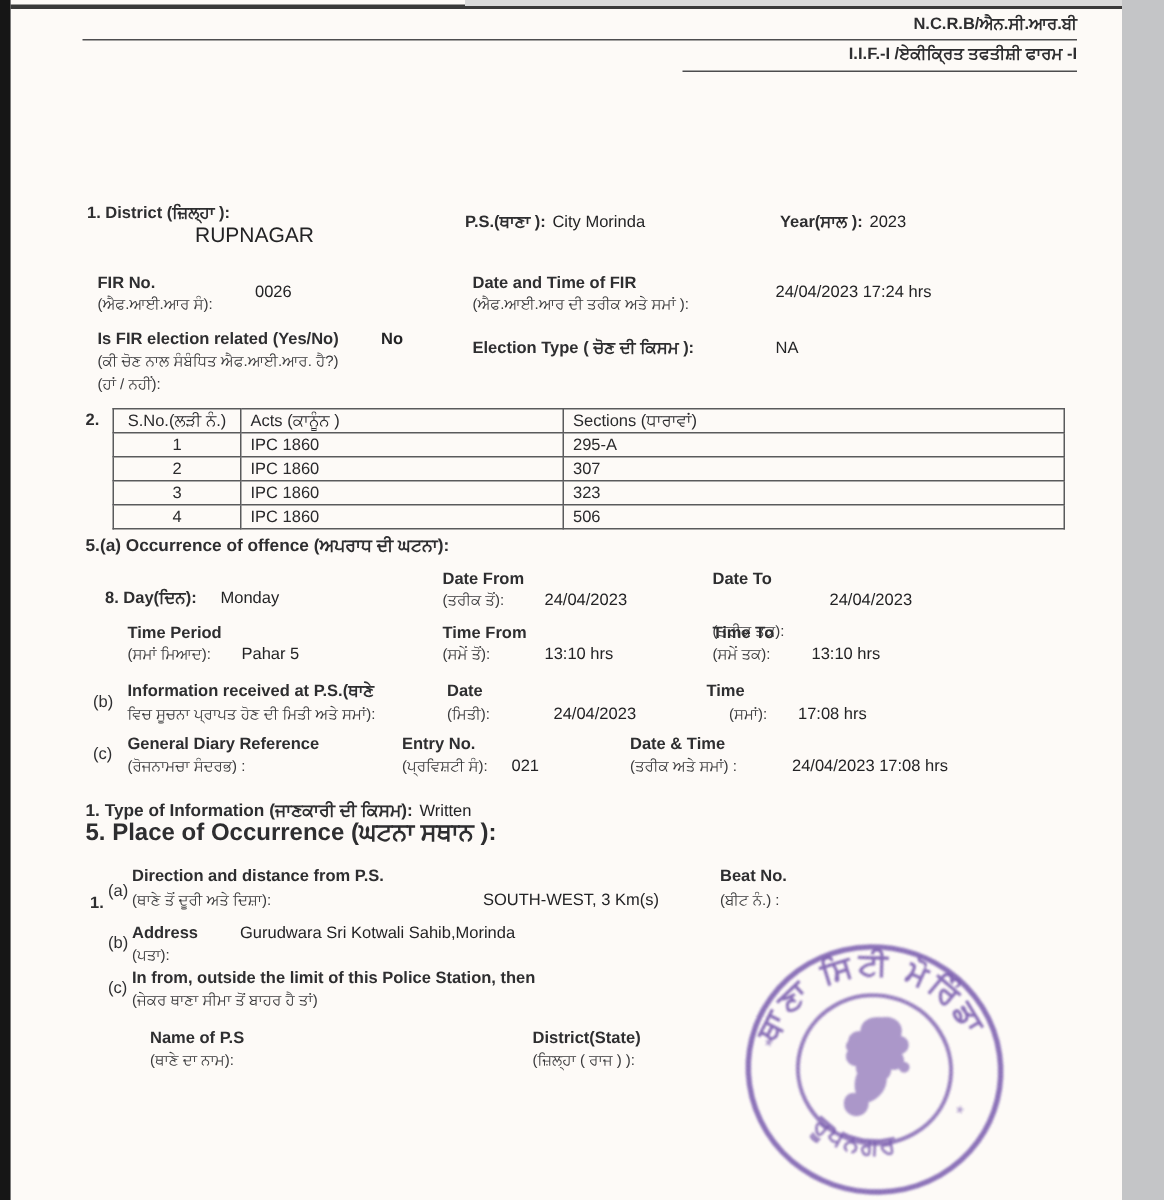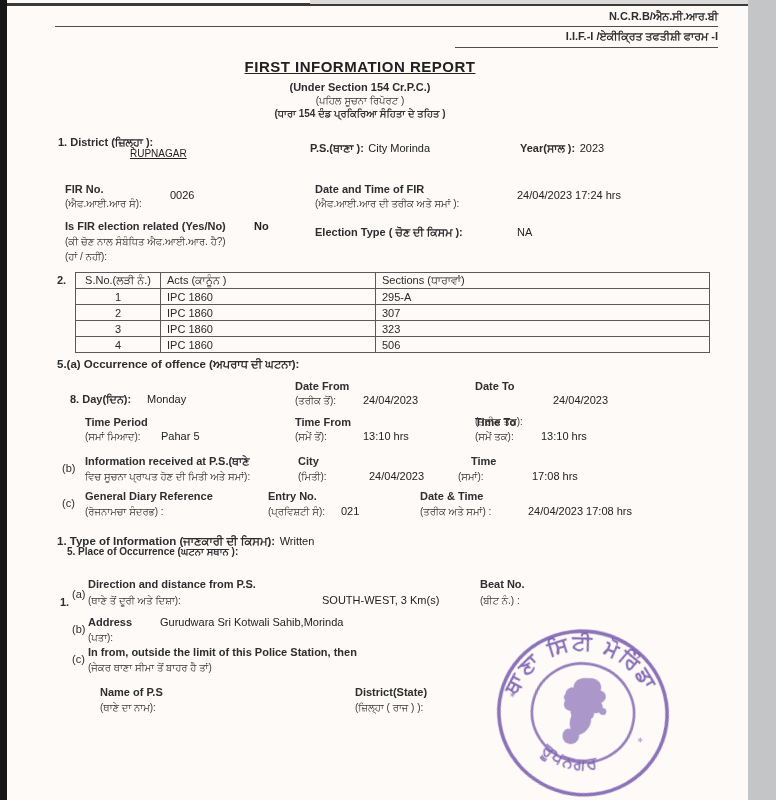--- a/index.html
+++ b/index.html
@@ -17,21 +17,21 @@
     background:#fdfaf7;
   }
   .edge-left   { position:absolute; left:0; top:0; width:7px; height:800px; background:#161616; }
   .edge-top    { position:absolute; left:7px; top:3px; width:741px; height:3px; background:#3a3a3a; }
   .notch-top   { position:absolute; left:310px; top:0; width:438px; height:4px; background:#dadada; }
   .abs { position:absolute; white-space:nowrap; }
   .b  { font-weight:bold; }
   .en  { font-size:11px; color:#2e2e30; }
   .pa  { font-size:10px; color:#3a3a3c; }
   .val { font-size:11px; color:#232325; }
-  .sm  { font-size:10px;text-decoration:underline; }
+  .sm  { font-size:14px; }
   .rule { position:absolute; height:1px; background:#4d4d4f; }
   .title-wrap { position:absolute; left:153px; top:58px; width:400px; text-align:center; }
   .title-main {
     font-size:15px; font-weight:bold; letter-spacing:0.5px;
     text-decoration:underline; color:#212123; display:inline-block;
   }
   .title-sub1 { font-size:11px; font-weight:bold; margin-top:5px; color:#2d2d2f; }
   .title-sub2 { font-size:10px; margin-top:2px; color:#38383a; }
   .title-sub3 { font-size:10px; font-weight:bold; margin-top:1px; color:#333335; }
   table.acts {
@@ -52,26 +52,20 @@
 </head>
 <body>
 
 <div class="page">
 
   <div class="rule" style="left:48px; top:26px; width:663px;"></div>
   <div class="abs en b" style="left:355px; top:30px; width:356px; text-align:right;">I.I.F.-I /ਏਕੀਕ੍ਰਿਤ ਤਫਤੀਸ਼ੀ ਫਾਰਮ -I</div>
   <div class="abs en b" style="left:355px; top:10px; width:356px; text-align:right;">N.C.R.B/ਐਨ.ਸੀ.ਆਰ.ਬੀ</div>
   <div class="rule" style="left:448px; top:47px; width:263px;"></div>
 
-  <div class="title-wrap">
-    <div class="title-main">FIRST INFORMATION REPORT</div>
-    <div class="title-sub1">(Under Section 154 Cr.P.C.)</div>
-    <div class="title-sub2">(ਪਹਿਲ ਸੂਚਨਾ ਰਿਪੋਰਟ )</div>
-    <div class="title-sub3">(ਧਾਰਾ 154 ਦੰਡ ਪ੍ਰਕਿਰਿਆ ਸੰਹਿਤਾ ਦੇ ਤਹਿਤ )</div>
-  </div>
 
   <div class="abs en b" style="left:51px; top:136px;">1. District (ਜ਼ਿਲ੍ਹਾ ):</div>
   <div class="abs val sm" style="left:123px; top:148px;">RUPNAGAR</div>
   <div class="abs" style="left:303px; top:138px;">
     <span class="en b">P.S.(ਥਾਣਾ ):</span>
     <span class="val">City Morinda</span>
   </div>
   <div class="abs" style="left:513px; top:138px;">
     <span class="en b">Year(ਸਾਲ ):</span>
     <span class="val">2023</span>
@@ -140,42 +134,42 @@
   <div class="abs en b" style="left:288px; top:416px;">Time From</div>
   <div class="abs pa" style="left:288px; top:431px;">(ਸਮੇਂ ਤੋਂ):</div>
   <div class="abs val" style="left:356px; top:430px;">13:10  hrs</div>
   <div class="abs en b" style="left:468px; top:416px;">Time To</div>
   <div class="abs pa" style="left:468px; top:431px;">(ਸਮੇਂ ਤਕ):</div>
   <div class="abs val" style="left:534px; top:430px;">13:10  hrs</div>
 
   <div class="abs en" style="left:55px; top:462px;">(b)</div>
   <div class="abs en b" style="left:78px; top:455px;text-align:center;">Information received at P.S.(ਥਾਣੇ</div>
   <div class="abs pa" style="left:78px; top:471px;">ਵਿਚ ਸੂਚਨਾ ਪ੍ਰਾਪਤ ਹੋਣ ਦੀ ਮਿਤੀ ਅਤੇ ਸਮਾਂ):</div>
-  <div class="abs en b" style="left:291px; top:455px;">City</div>
+  <div class="abs en b" style="left:291px; top:455px;">Date</div>
   <div class="abs pa" style="left:291px; top:471px;">(ਮਿਤੀ):</div>
   <div class="abs val" style="left:362px; top:470px;">24/04/2023</div>
   <div class="abs en b" style="left:464px; top:455px;">Time</div>
-  <div class="abs pa" style="left:451px; top:471px;">(ਸਮਾਂ):</div>
+  <div class="abs pa" style="left:479px; top:471px;">(ਸਮਾਂ):</div>
   <div class="abs val" style="left:525px; top:470px;">17:08  hrs</div>
 
   <div class="abs en" style="left:55px; top:497px;">(c)</div>
   <div class="abs en b" style="left:78px; top:490px;">General Diary Reference</div>
   <div class="abs pa" style="left:78px; top:506px;">(ਰੋਜਨਾਮਚਾ ਸੰਦਰਭ) :</div>
   <div class="abs en b" style="left:261px; top:490px;">Entry No.</div>
   <div class="abs pa" style="left:261px; top:506px;">(ਪ੍ਰਵਿਸ਼ਟੀ ਸੰ):</div>
   <div class="abs val" style="left:334px; top:505px;">021</div>
   <div class="abs en b" style="left:413px; top:490px;">Date &amp; Time</div>
   <div class="abs pa" style="left:413px; top:506px;">(ਤਰੀਕ ਅਤੇ ਸਮਾਂ) :</div>
   <div class="abs val" style="left:521px; top:505px;">24/04/2023  17:08 hrs</div>
 
   <div class="abs" style="left:50px; top:531px;">
     <span class="en b" style="font-size:11.5px;">1. Type of Information (ਜਾਣਕਾਰੀ ਦੀ ਕਿਸਮ):</span>
     <span class="val">Written</span>
   </div>
-  <div class="abs en b" style="left:60px; top:546px; font-size:10px;">5. Place of Occurrence (ਘਟਨਾ ਸਥਾਨ ):</div>
+  <div class="abs en b" style="left:50px; top:546px; font-size:16px;">5. Place of Occurrence (ਘਟਨਾ ਸਥਾਨ ):</div>
 
   <div class="abs en b" style="left:53px; top:596px;">1.</div>
   <div class="abs en" style="left:65px; top:588px;">(a)</div>
   <div class="abs en b" style="left:81px; top:578px;">Direction and distance from P.S.</div>
   <div class="abs pa" style="left:81px; top:595px;">(ਥਾਣੇ ਤੋਂ ਦੂਰੀ ਅਤੇ ਦਿਸ਼ਾ):</div>
   <div class="abs val" style="left:315px; top:594px;">SOUTH-WEST,  3  Km(s)</div>
   <div class="abs en b" style="left:473px; top:578px;">Beat No.</div>
   <div class="abs pa" style="left:473px; top:595px;">(ਬੀਟ ਨੰ.) :</div>
 
   <div class="abs en" style="left:65px; top:623px;">(b)</div>

